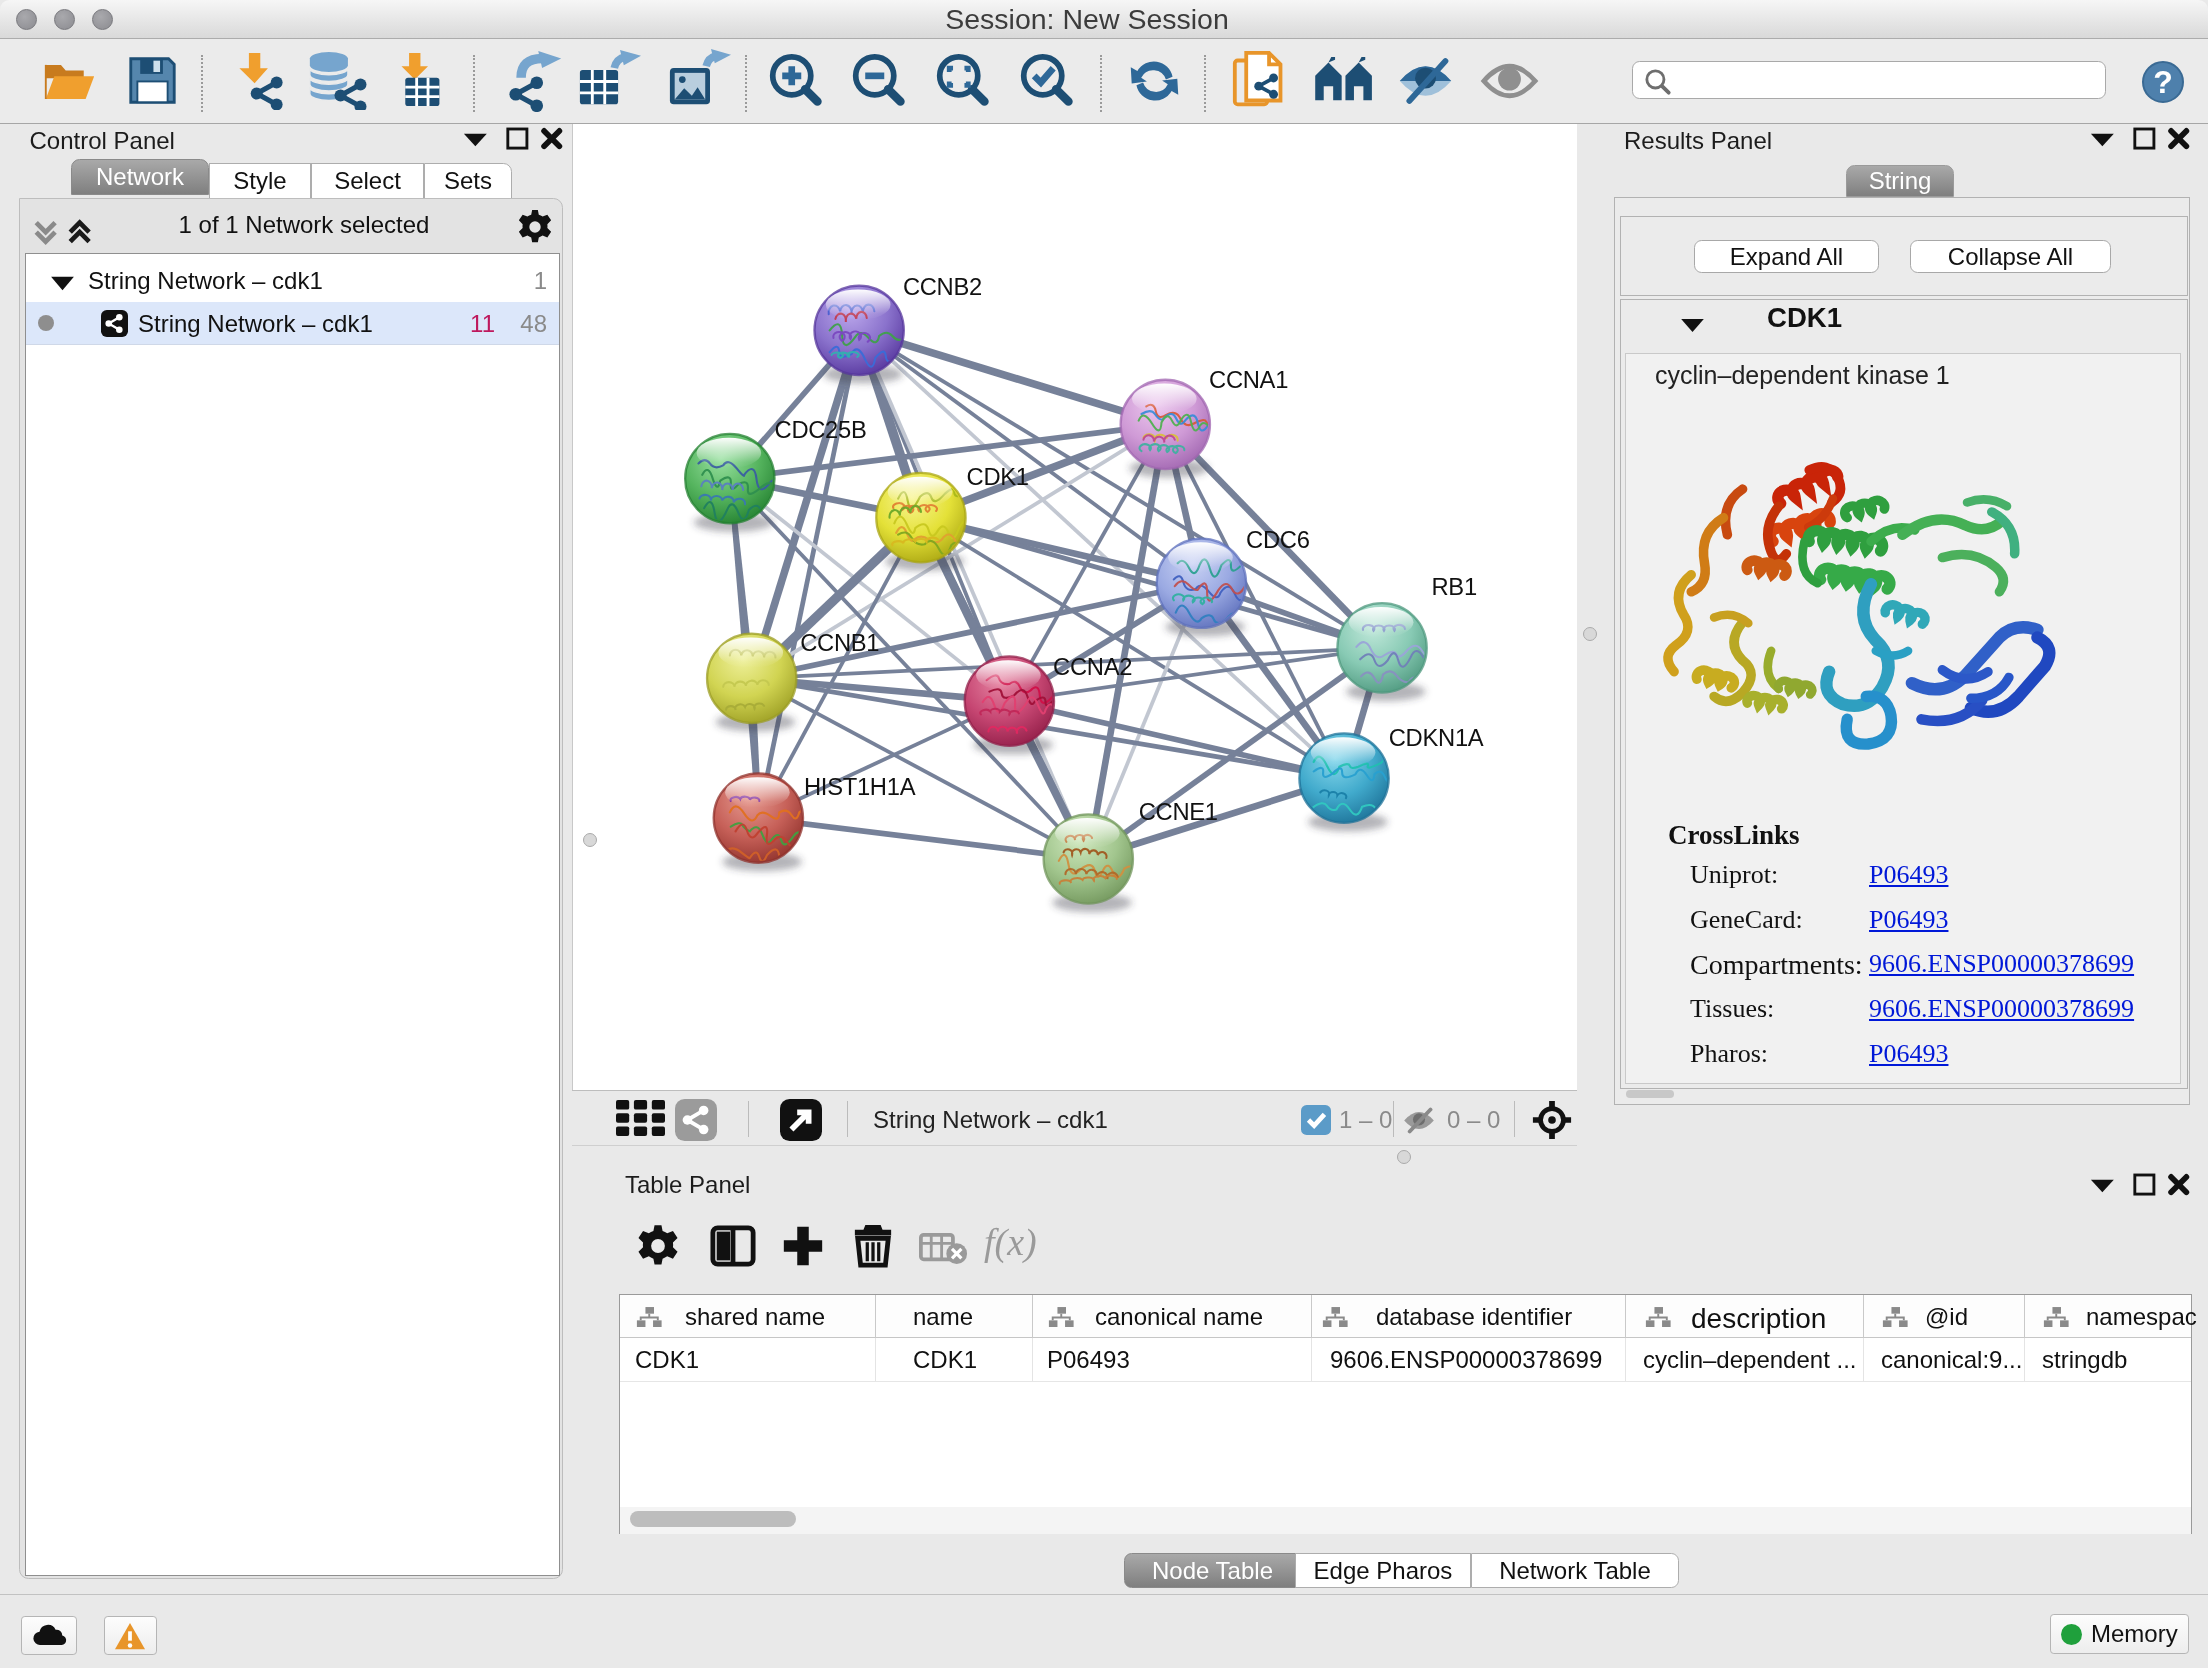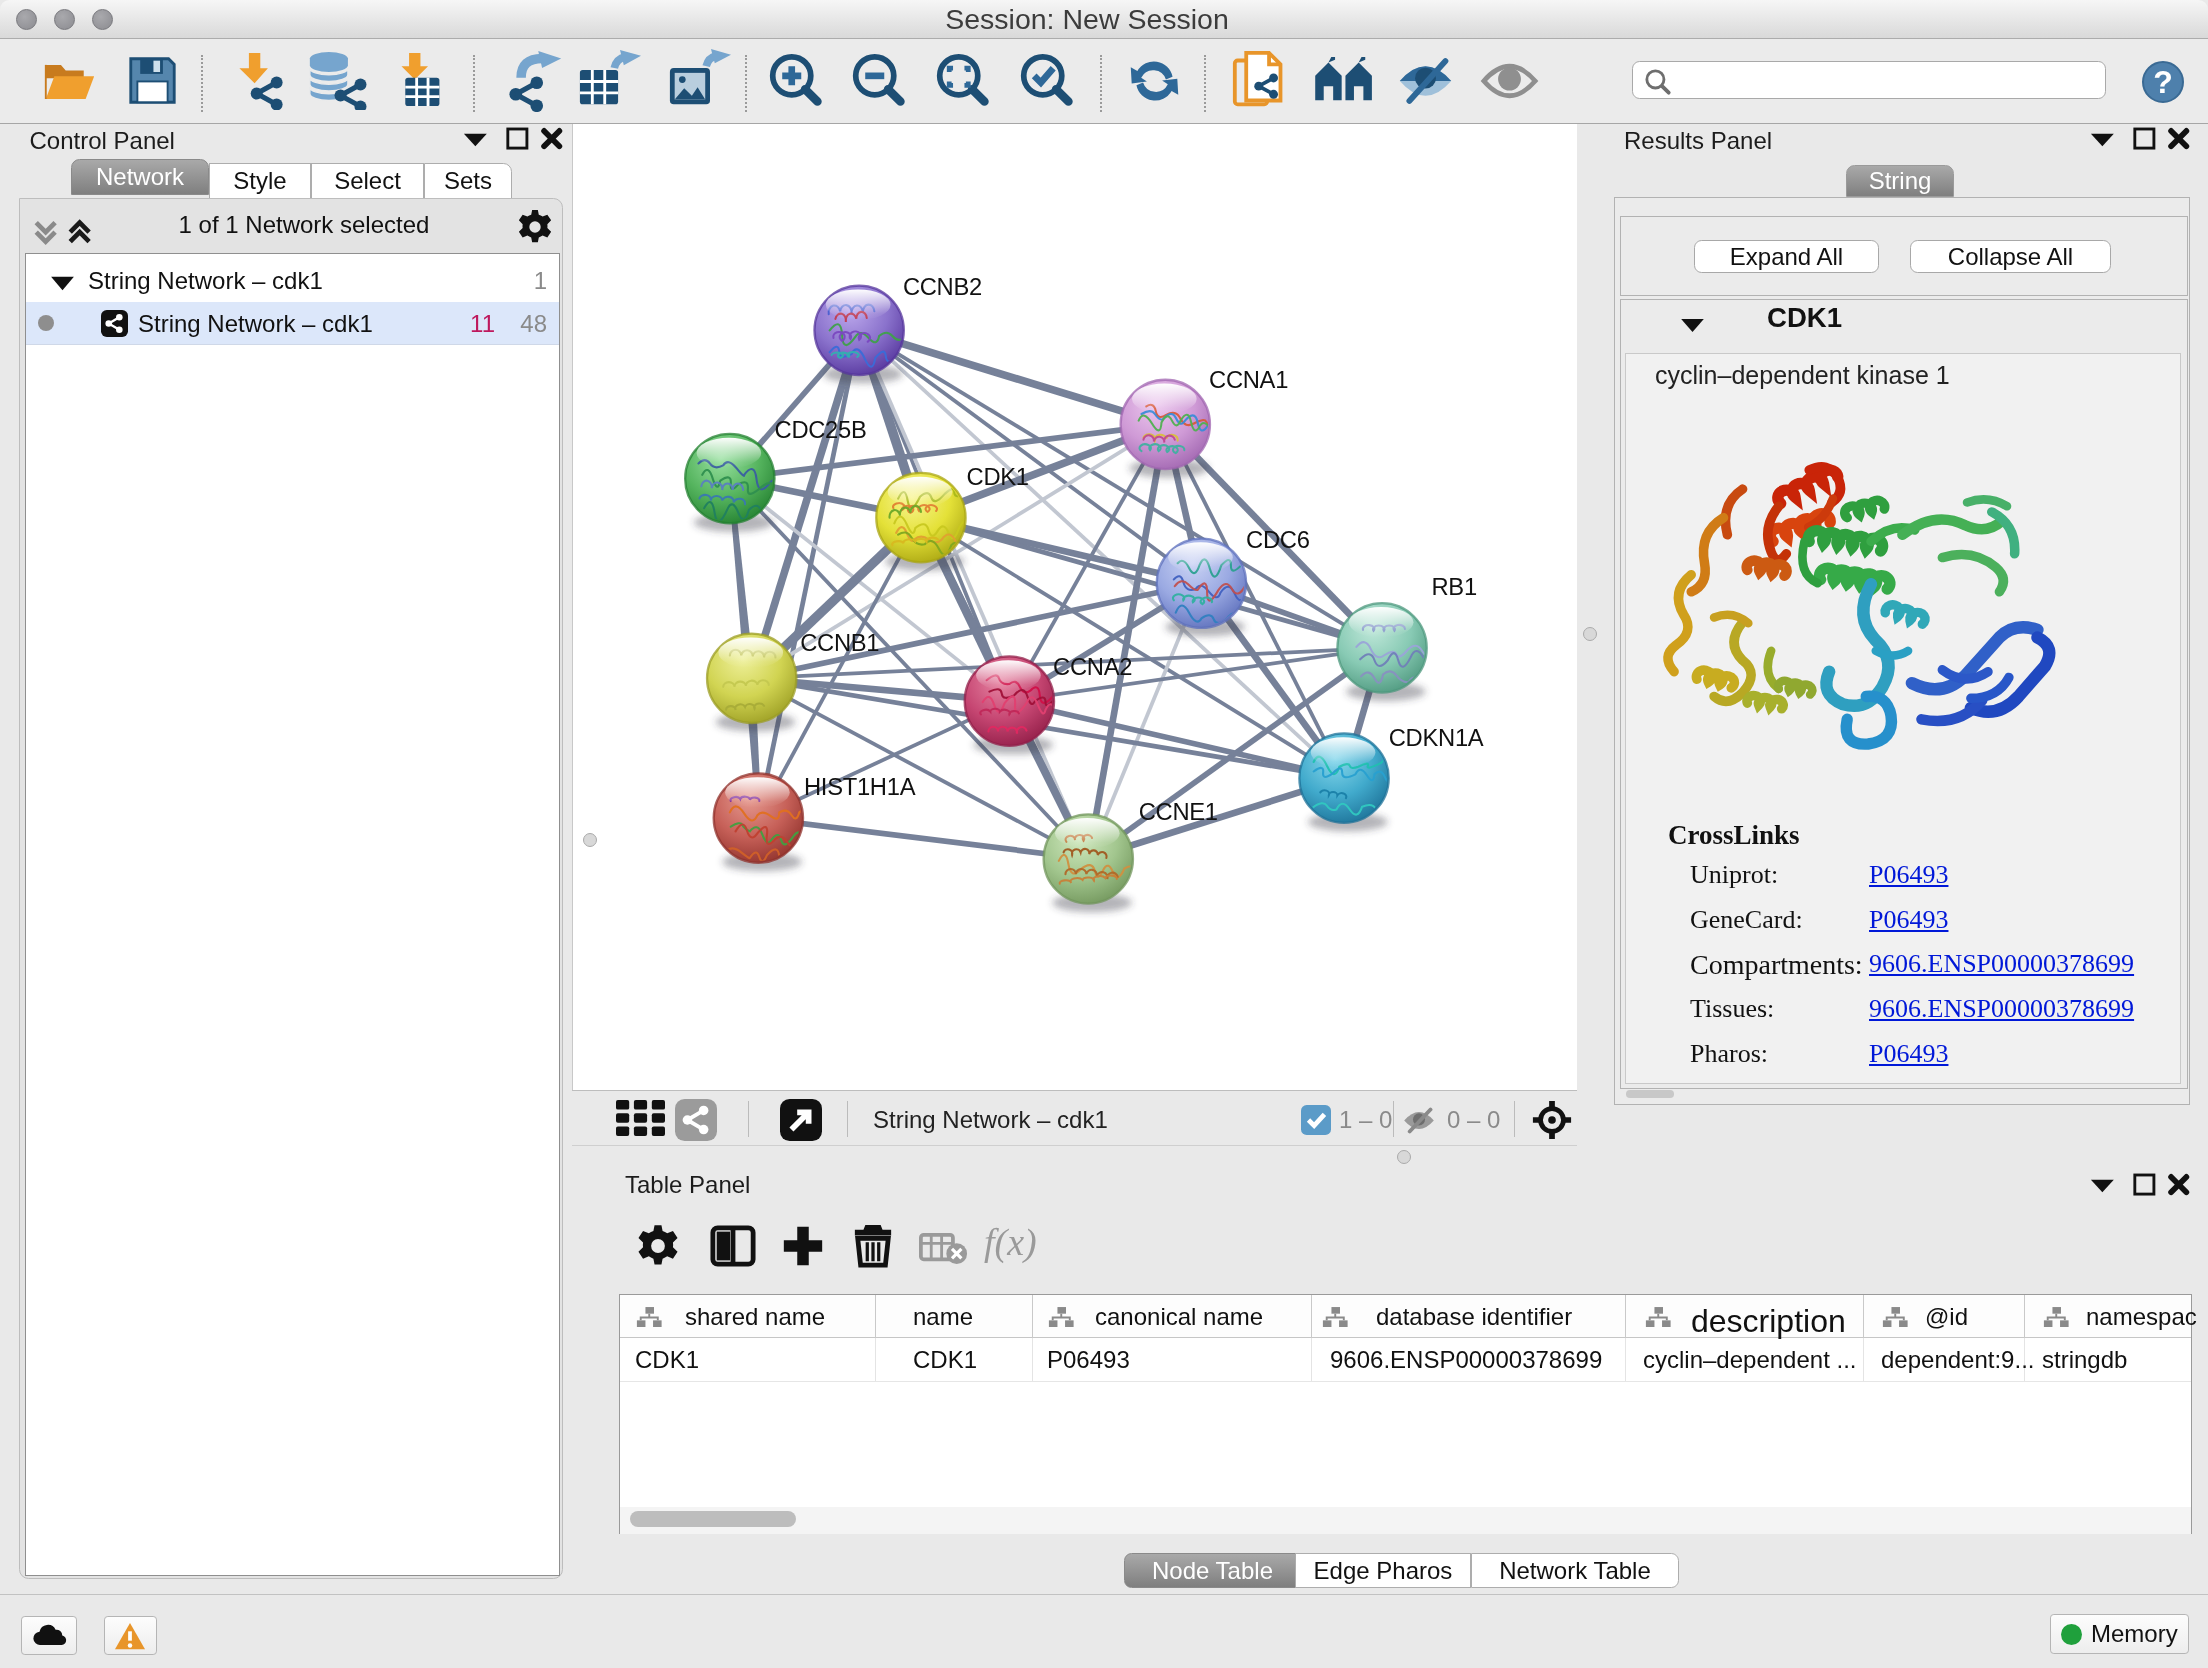--- a/index.html
+++ b/index.html
@@ -657,21 +657,21 @@
   </svg>
 <div class="abs" style="left:1376px;top:1303px;font-size:24px;color:#111">database identifier</div>
 <svg class="abs" style="left:1644px;top:1305px" width="28.5" height="25" viewBox="0 0 30 26">
     <g fill="#8a8a8a">
       <rect x="11" y="2" width="9" height="7"></rect>
       <rect x="2" y="16" width="9" height="7"></rect>
       <rect x="19" y="16" width="9" height="7"></rect>
       <path d="M15 9 v4 M6 16 v-3 h18 v3" stroke="#8a8a8a" stroke-width="2" fill="none"></path>
     </g>
   </svg>
-<div class="abs" style="left:1691px;top:1303px;font-size:32px;color:#111">description</div>
+<div class="abs" style="left:1691px;top:1303px;font-size:28px;color:#111">description</div>
 <svg class="abs" style="left:1881px;top:1305px" width="28.5" height="25" viewBox="0 0 30 26">
     <g fill="#8a8a8a">
       <rect x="11" y="2" width="9" height="7"></rect>
       <rect x="2" y="16" width="9" height="7"></rect>
       <rect x="19" y="16" width="9" height="7"></rect>
       <path d="M15 9 v4 M6 16 v-3 h18 v3" stroke="#8a8a8a" stroke-width="2" fill="none"></path>
     </g>
   </svg>
 <div class="abs" style="left:1925px;top:1303px;font-size:24px;color:#111">@id</div>
 <svg class="abs" style="left:2042px;top:1305px" width="28.5" height="25" viewBox="0 0 30 26">
@@ -681,21 +681,21 @@
       <rect x="19" y="16" width="9" height="7"></rect>
       <path d="M15 9 v4 M6 16 v-3 h18 v3" stroke="#8a8a8a" stroke-width="2" fill="none"></path>
     </g>
   </svg>
 <div class="abs" style="left:2086px;top:1303px;font-size:24px;color:#111">namespac</div>
 <div class="abs" style="left:635px;top:1346px;font-size:24px;color:#111">CDK1</div>
 <div class="abs" style="left:913px;top:1346px;font-size:24px;color:#111">CDK1</div>
 <div class="abs" style="left:1047px;top:1346px;font-size:24px;color:#111">P06493</div>
 <div class="abs" style="left:1330px;top:1346px;font-size:24px;color:#111">9606.ENSP00000378699</div>
 <div class="abs" style="left:1643px;top:1346px;font-size:24px;color:#111">cyclin–dependent ...</div>
-<div class="abs" style="left:1881px;top:1346px;font-size:24px;color:#111">dependent:9...</div>
+<div class="abs" style="left:1881px;top:1346px;font-size:24px;color:#111">canonical:9...</div>
 <div class="abs" style="left:2042px;top:1346px;font-size:24px;color:#111">stringdb</div>
 <div class="abs" style="left:620px;top:1381px;width:1571px;height:1px;background:#e6e6e6"></div>
 <div class="abs" style="left:620px;top:1507px;width:1571px;height:27px;background:#f4f4f4"></div>
 <div class="abs" style="left:630px;top:1511px;width:166px;height:16px;background:#bdbdbd;border-radius:8.6px"></div>
 <div class="seg sel" style="left:1124px;top:1553px;width:177px;height:35px;border-radius:7.6px 0 0 7.6px">Node Table</div>
 <div class="seg" style="left:1295px;top:1553px;width:176px;height:35px">Edge Pharos</div>
 <div class="seg" style="left:1471px;top:1553px;width:208px;height:35px;border-radius:0 7.6px 7.6px 0">Network Table</div>
 <div class="abs" style="left:0;top:1594px;width:2208px;height:74px;background:#e9e9e9;border-top:1px solid #c2c2c2"></div>
 <div class="abs" style="left:21px;top:1616px;width:56px;height:39px;background:linear-gradient(#fdfdfd,#ededed);border:1px solid #b5b5b5;border-radius:3.8px"></div>
 <svg class="abs" style="left:31px;top:1624px" width="36" height="23" viewBox="0 0 38 24">

